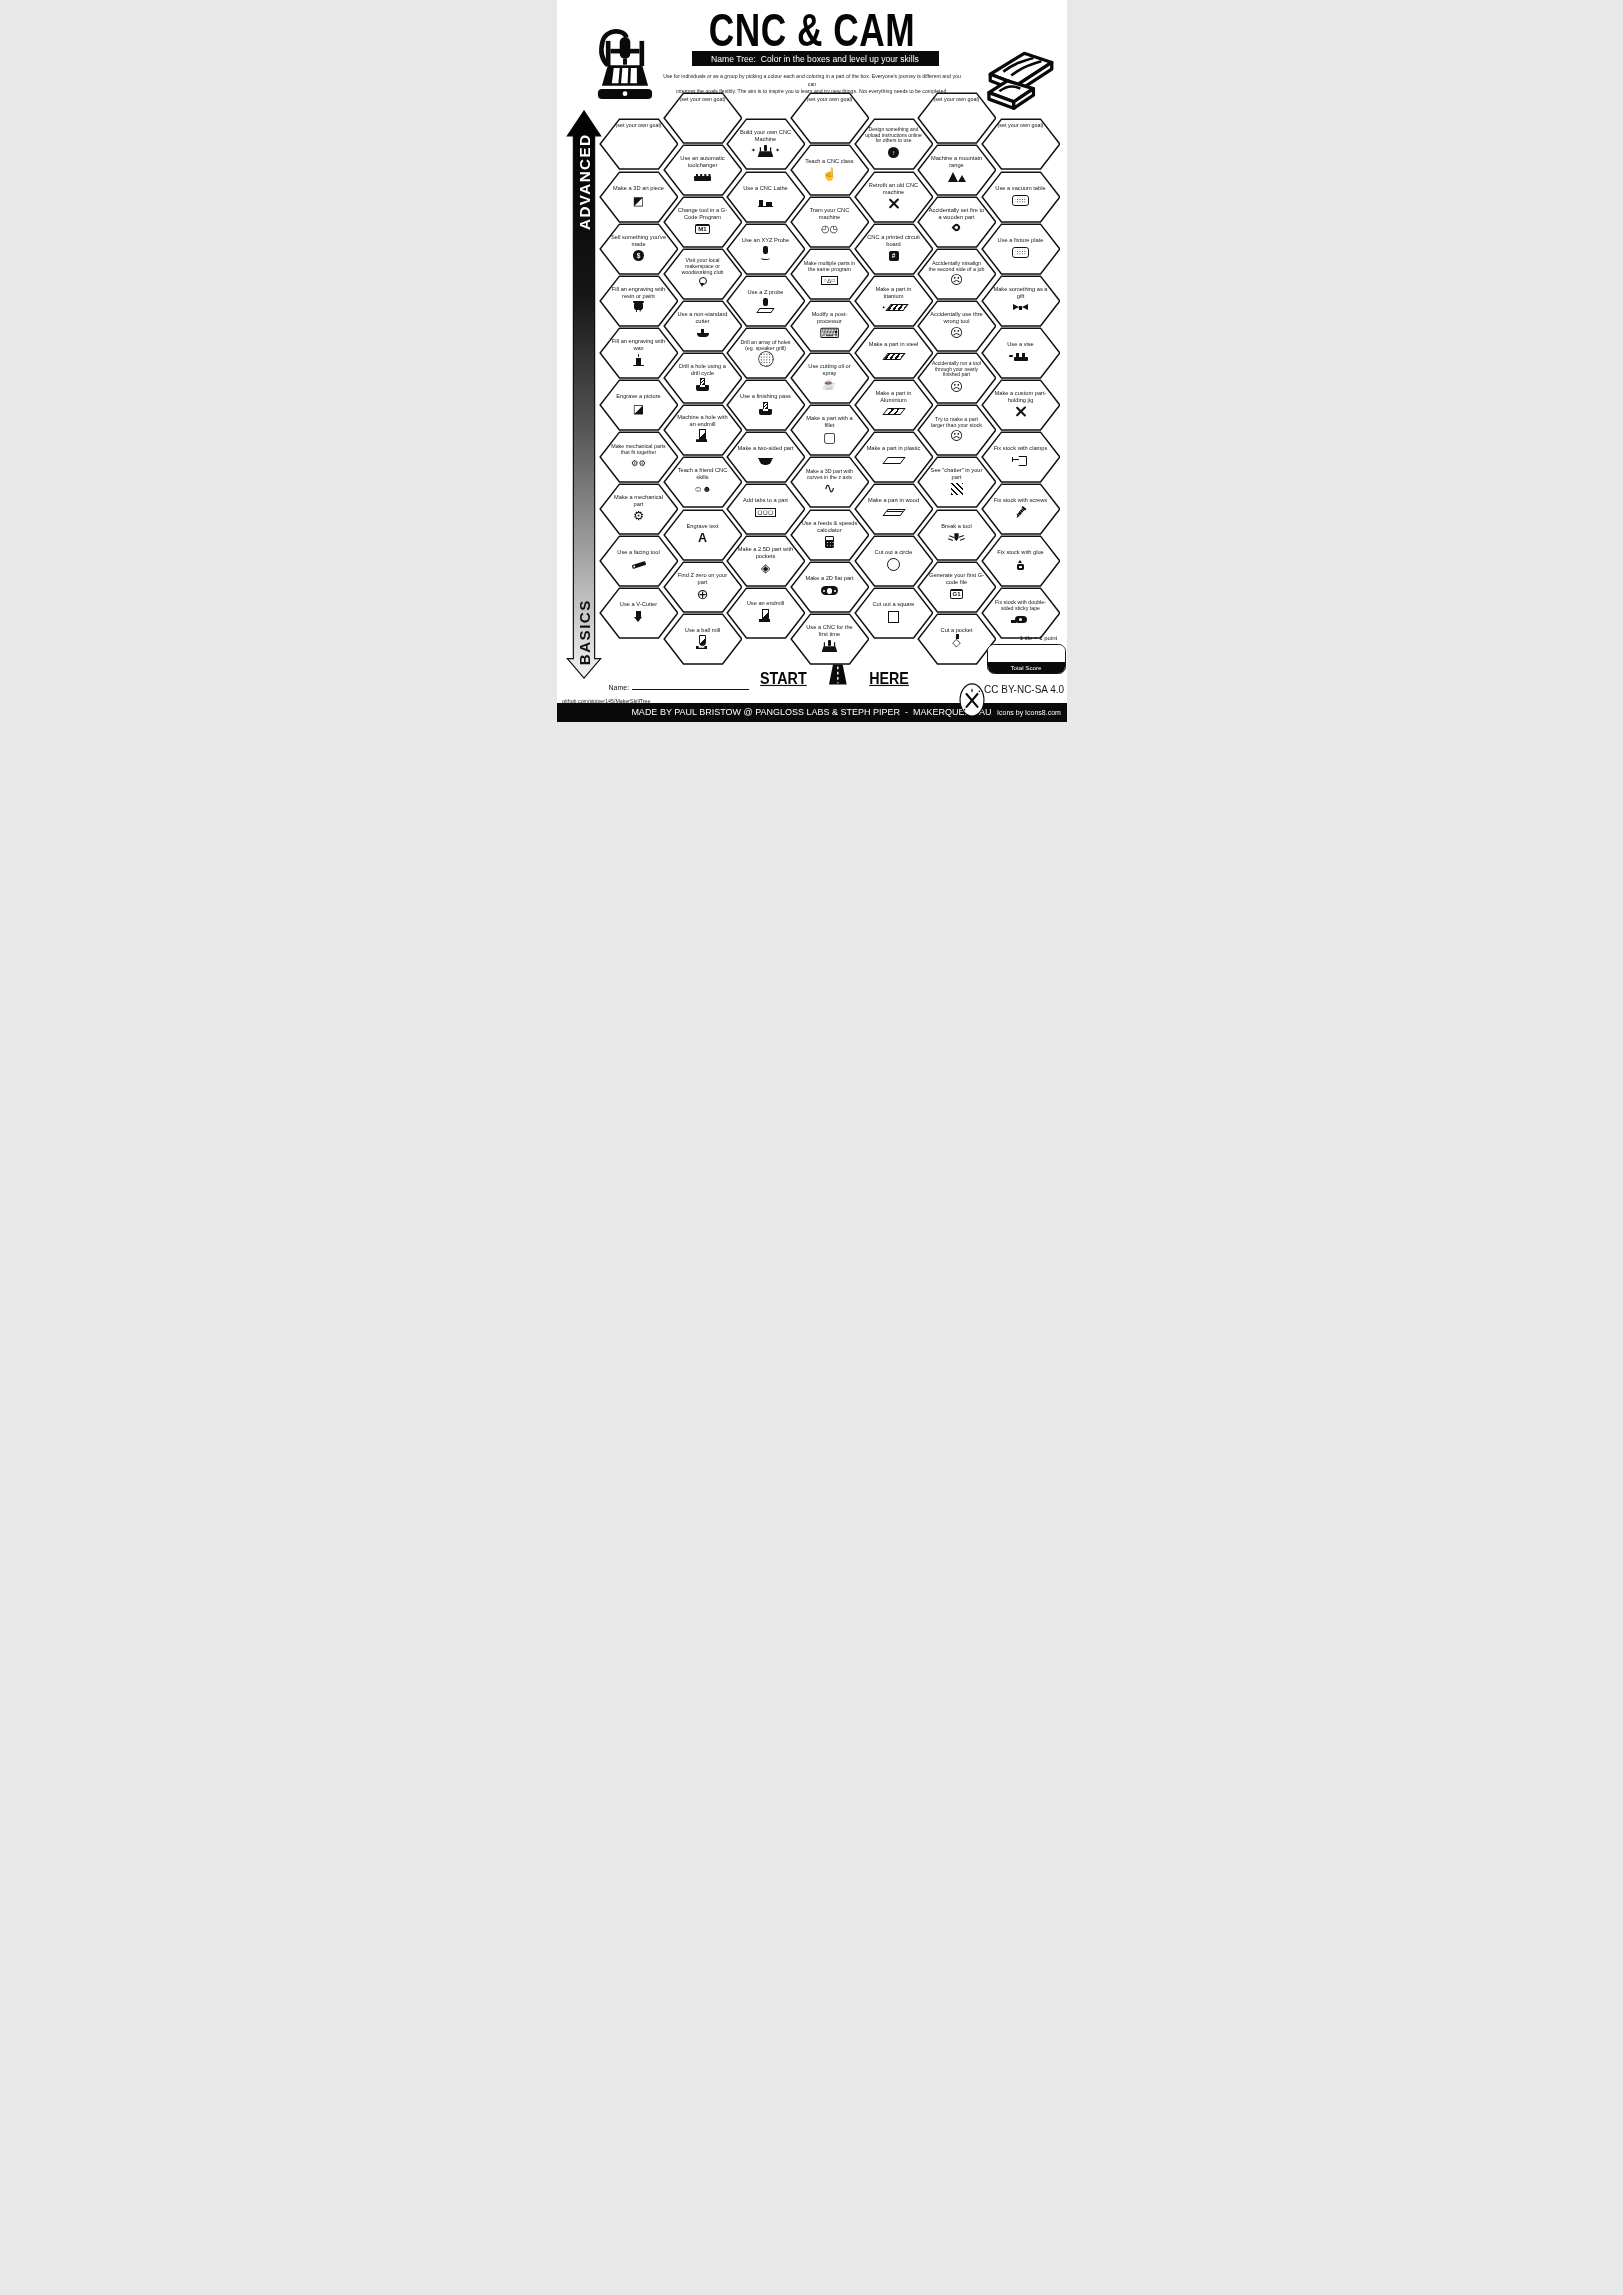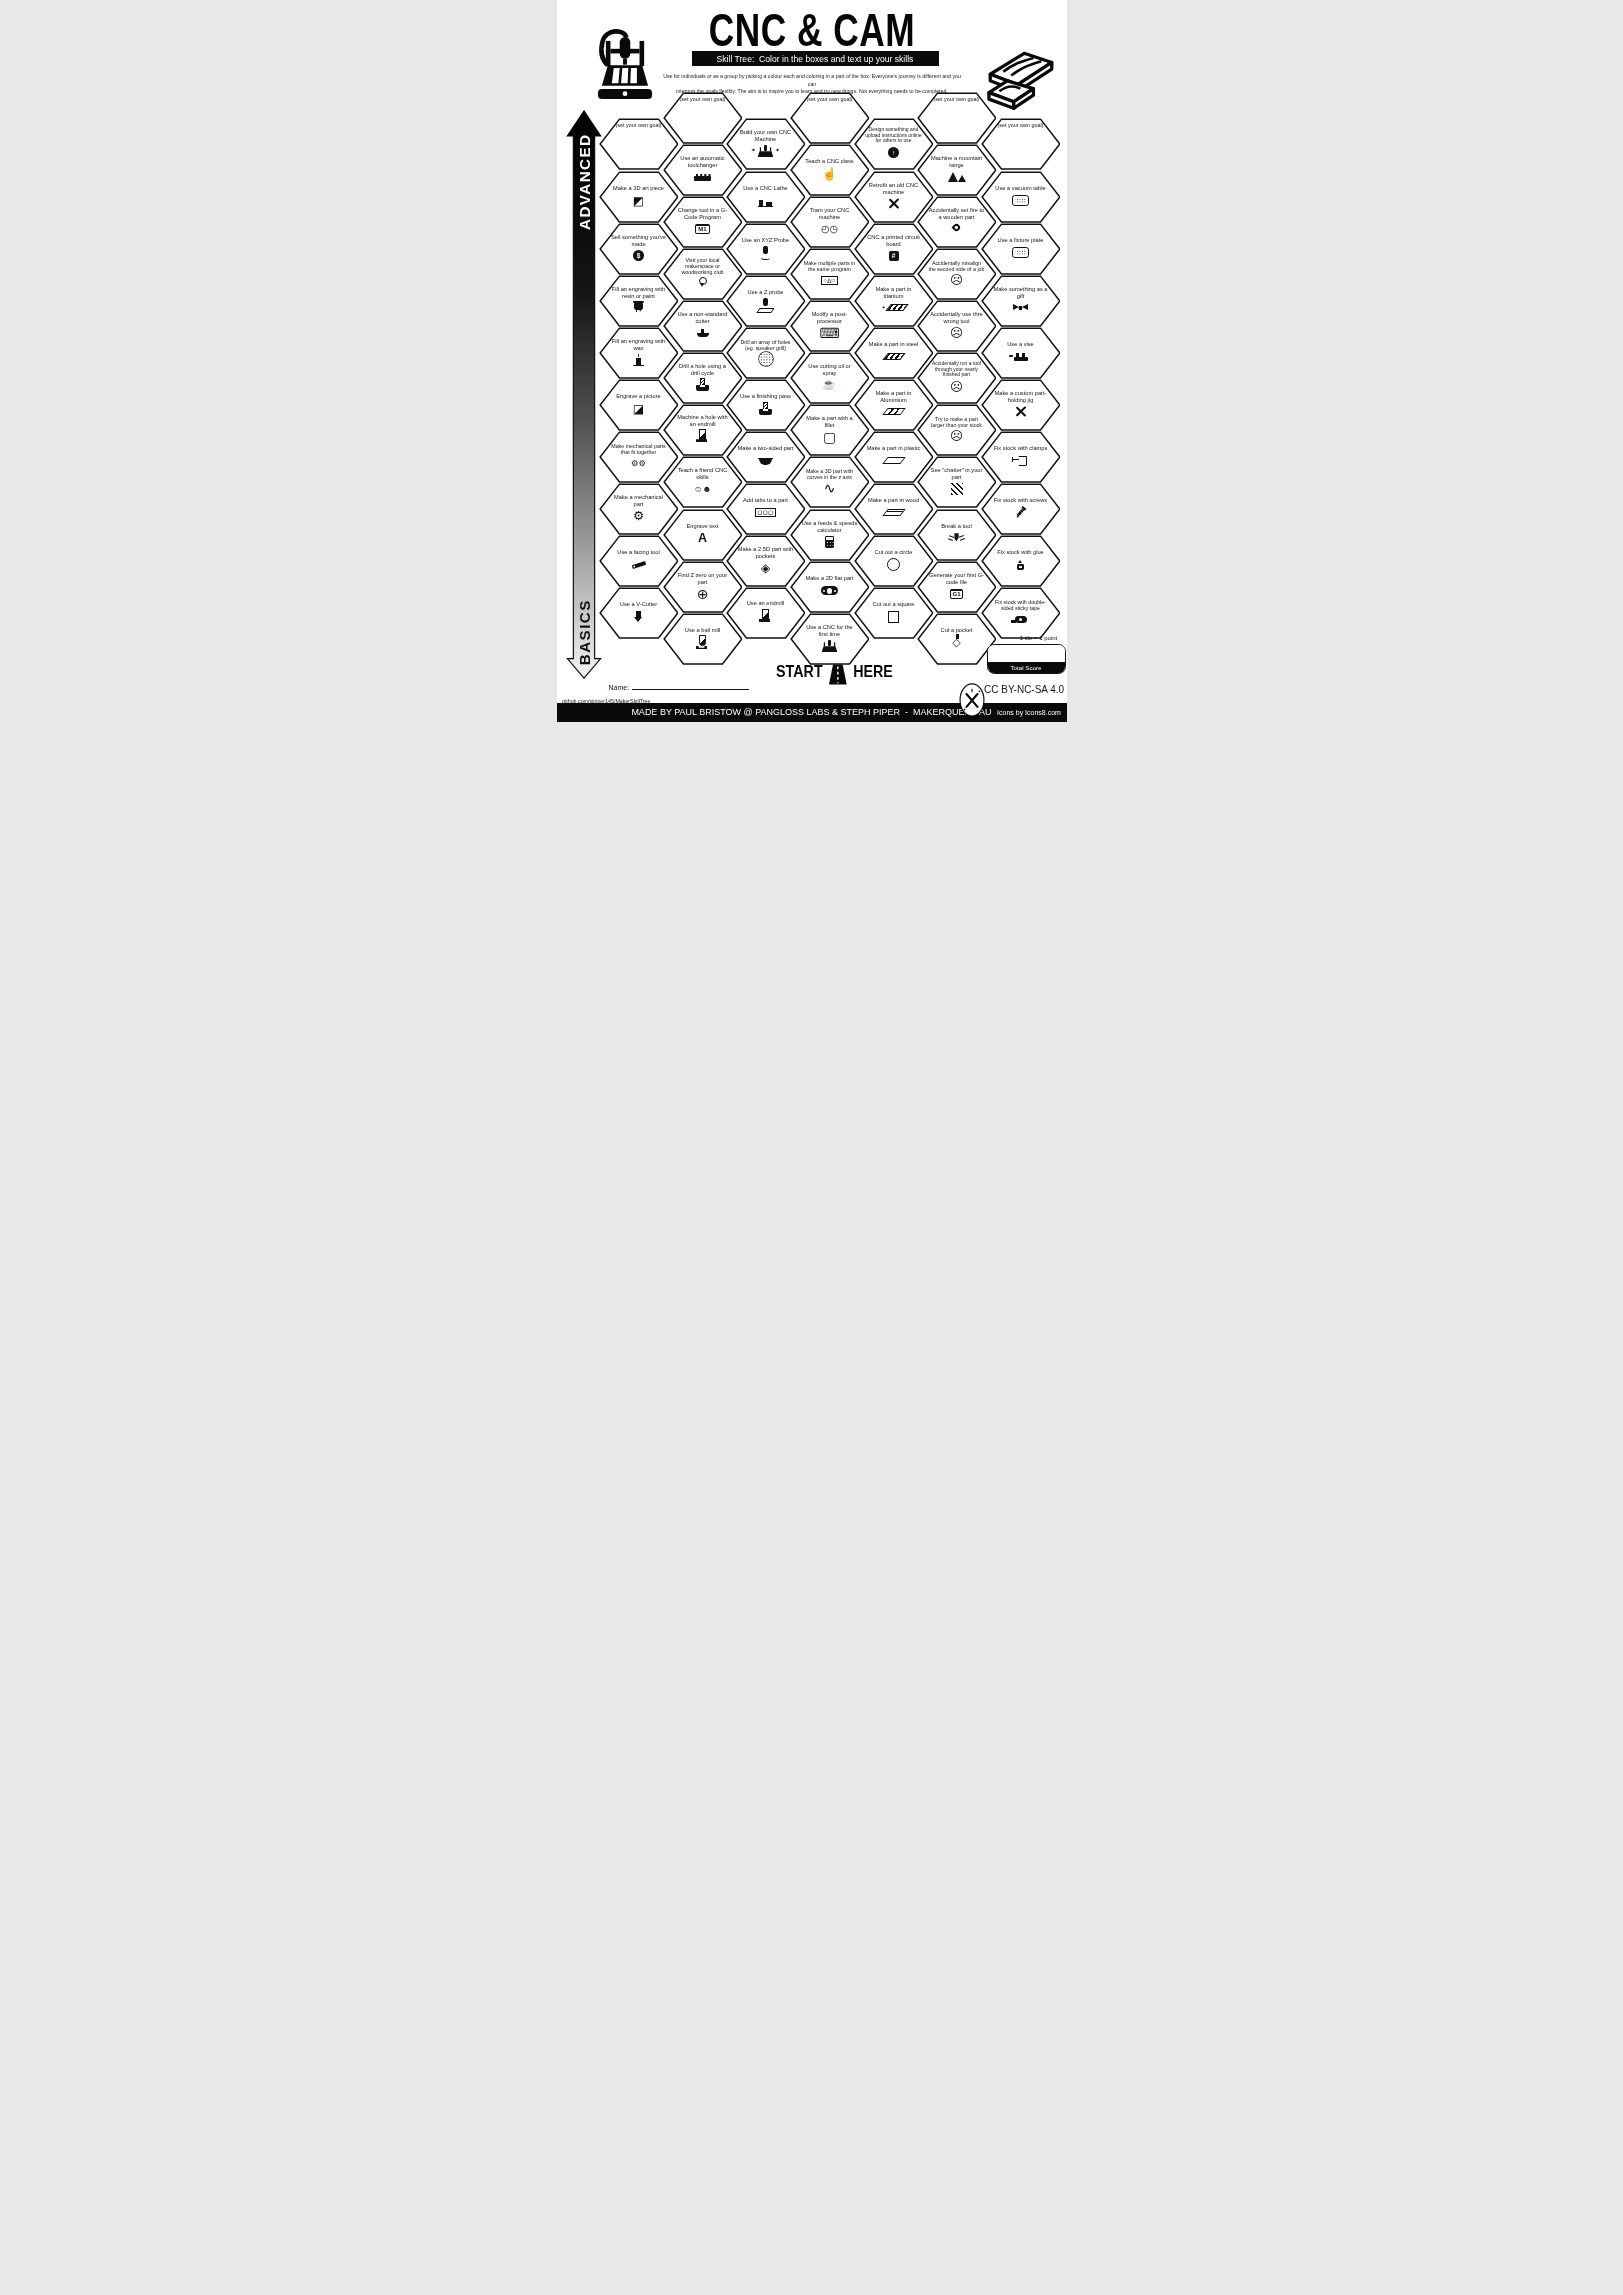--- a/index.html
+++ b/index.html
@@ -133,21 +133,21 @@
   .icon-tape::before{content:"";position:absolute;left:4.2px;top:2.3px;width:3.2px;height:3.2px;background:#fff;border-radius:50%;}
   .icon-tape::after{content:"";position:absolute;left:-3.2px;top:4.2px;width:5.1px;height:3.7px;background:#111;}
   .icon-break{position:relative;margin-bottom:2.8px;}
   .icon-break .bit{display:block;width:4.2px;height:7.9px;background:#111;clip-path:polygon(0 0,100% 0,100% 55%,50% 100%,0 70%);}
   .icon-break::before,.icon-break::after{content:"";position:absolute;top:6px;width:4.6px;height:1.2px;background:#111;}
   .icon-break::before{left:-6px;transform:rotate(20deg);box-shadow:0 -3.2px 0 #111;}
   .icon-break::after{right:-6px;transform:rotate(-20deg);box-shadow:0 -3.2px 0 #111;}
   .icon-facing{width:14px;height:4.2px;background:#111;border-radius:0.9px;transform:rotate(-18deg);position:relative;}
   .icon-facing::before{content:"";position:absolute;left:1.2px;top:0.9px;width:2.3px;height:2.3px;background:#fff;border-radius:50%;}
   
-  .start-here{position:absolute;left:278px;top:663px;transform:translateX(-50%);display:flex;align-items:flex-start;gap:6px;}
+  .start-here{position:absolute;left:278px;top:663px;transform:translateX(-50%);display:flex;align-items:flex-end;gap:22px;text-decoration:underline;}
   .start-here .word{font-size:14.3px;font-weight:900;transform:scaleY(1.15);letter-spacing:0;color:#080808;}
   .name-row{position:absolute;left:52px;top:683px;font-size:7px;color:#111;}
   .name-line{display:inline-block;width:117px;border-bottom:1.2px solid #111;height:5.6px;margin-left:3.2px;}
   .github-url{position:absolute;left:5.6px;top:698px;font-size:5.3px;color:#1a1a1a;}
   .tile-points-note{position:absolute;right:9.3px;top:635px;font-size:6px;font-weight:500;color:#111;}
   .total-score-box{position:absolute;left:430px;top:644px;width:79px;height:30px;border:1.4px solid #111;
         border-radius:7.4px;overflow:hidden;background:#fff;box-sizing:border-box;display:flex;flex-direction:column;}
   .total-score-box .fill-area{flex:1;background:#fff;}
   .total-score-box .score-bar{height:11px;background:#0a0a0a;color:#fff;display:flex;align-items:center;justify-content:center;
         font-size:6.2px;}
@@ -157,21 +157,21 @@
   .footer-bar .credit{color:#fff;font-size:9px;transform:scaleY(1.1);white-space:pre;}
   .footer-bar .icons-credit{position:absolute;right:5.6px;color:#fff;font-size:7px;}
 </style>
 </head>
 <body>
 
 <div class="page">
 
   <div class="page-title">CNC &amp; CAM</div>
   <div class="subtitle-banner">
-    <span>Skill Tree:  Color in the boxes and text up your skills</span>
+    <span>Name Tree:  Color in the boxes and level up your skills</span>
   </div>
   <div class="intro-text">
     <span>Use for individuals or as a group by picking a colour each and coloring in a part of the box.  Everyone's journey is different and you can</span><br>
     <span>interpret the goals flexibly.  The aim is to inspire you to learn and try new things. Not everything needs to be completed.</span>
   </div>
 
   <div class="logo-box" style="left:35px;top:27px;width:66px;height:74px;position:absolute;">
     <svg width="66" height="74" viewBox="0 0 100 112">
       <path d="M52,16 C50,3 21,2 16,22 C12,38 15,50 24,58" fill="none" stroke="#0a0a0a" stroke-width="7"></path>
       <rect x="21" y="21" width="7" height="38" fill="#0a0a0a"></rect>

